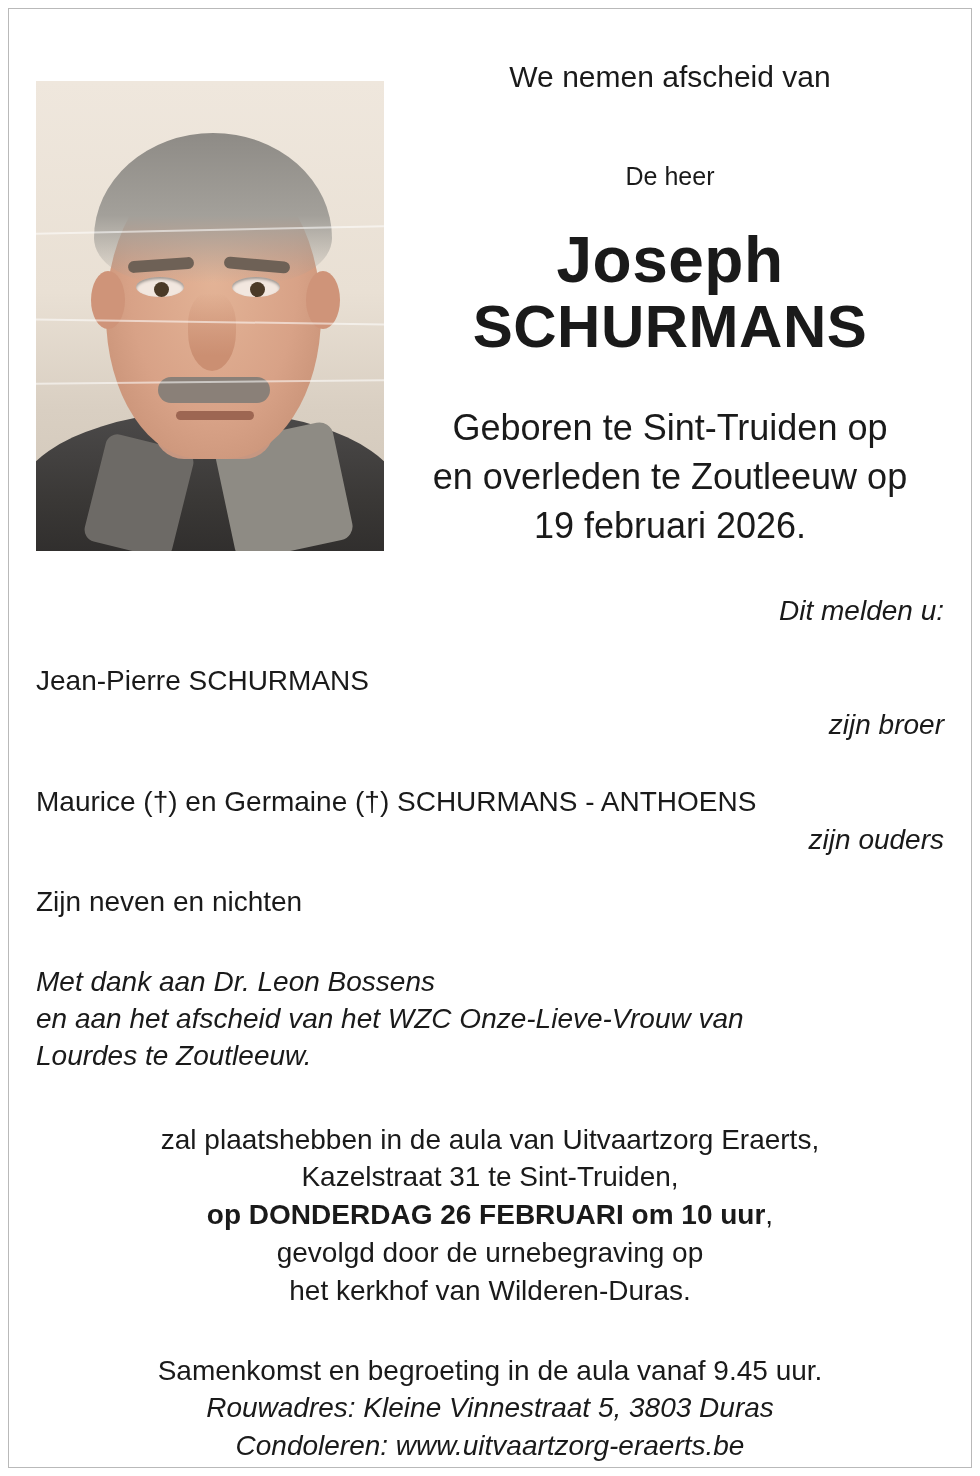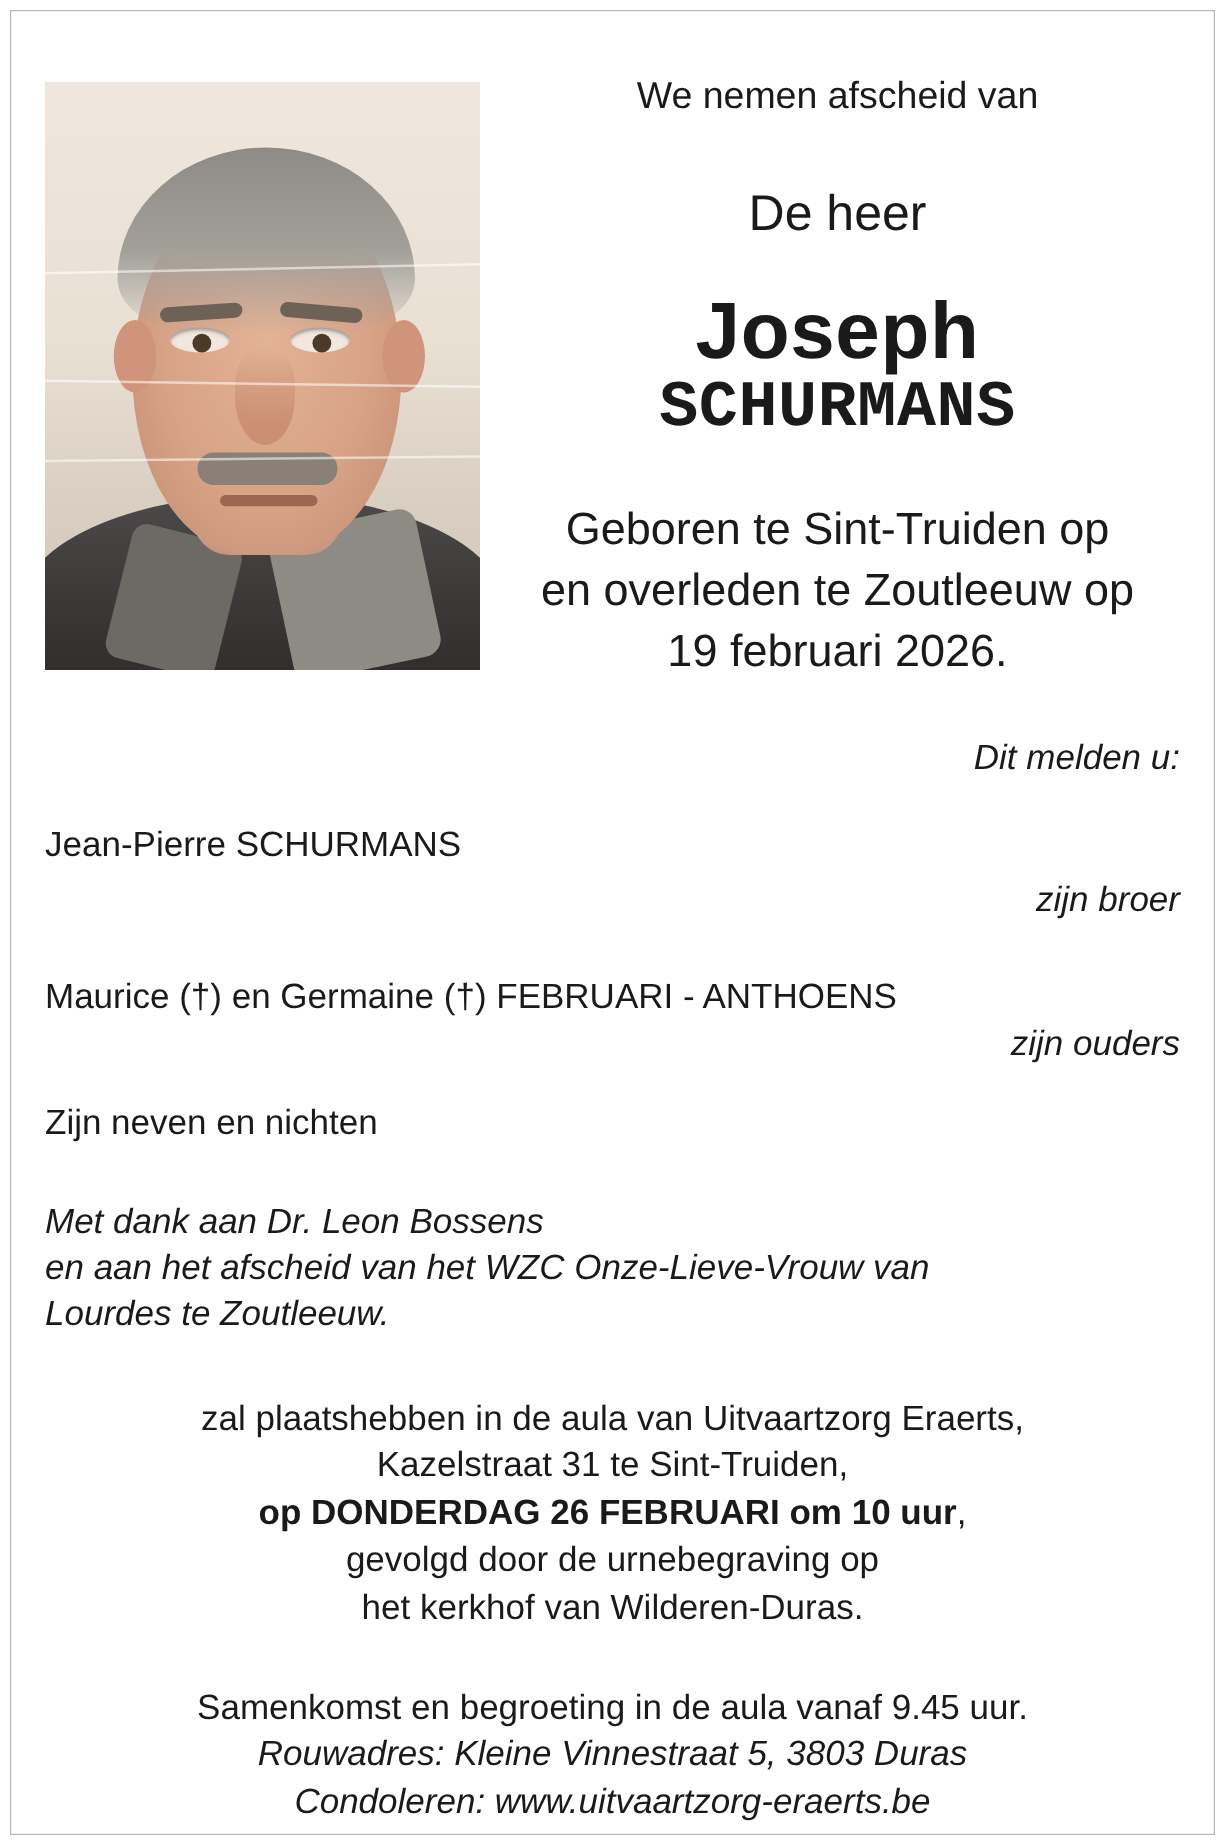--- a/index.html
+++ b/index.html
@@ -32,21 +32,21 @@
     position: absolute;
     left: 36px;
     top: 30px;
     right: 36px;
     bottom: 14px;
   }
 
   
   .top {
     display: flex;
-    align-items: center;
+    align-items: flex-end;
   }
   .photo-wrap {
     width: 348px;
     flex: 0 0 348px;
     padding-top: 27px;
   }
   .photo {
     width: 348px;
     height: 470px;
     position: relative;
@@ -209,37 +209,36 @@
     text-align: center;
     padding-left: 12px;
     padding-top: 0;
   }
   .line-intro {
     font-size: 30px;
     line-height: 1.25;
     margin-top: 28px;
   }
   .line-title {
-    font-size: 40px;
+    font-size: 25px;
     line-height: 1.25;
-    margin-top: 50px;
+    margin-top: 65px;
   }
   .name-first {
     font-size: 64px;
     font-weight: bold;
     letter-spacing: .5px;
     margin-top: 34px;
     line-height: 1.08;
   }
   .name-last {
-    font-size: 52px;
+    font-size: 60px;
     font-weight: bold;
     letter-spacing: .5px;
     line-height: 1.08;
-    font-family: Liberation Mono, monospace;
   }
   .birth-block {
     font-size: 36px;
     line-height: 1.36;
     margin-top: 44px;
   }
 
   
   .body {
     margin-top: 42px;
@@ -320,21 +319,21 @@
       </div>
     </div>
 
     <div class="body">
 
       <div class="announce-label italic left">Dit melden u:</div>
 
       <div class="rel-name left">Jean-Pierre SCHURMANS</div>
       <div class="rel-role italic right">zijn broer</div>
 
-      <div class="rel-name2 left">Maurice (†) en Germaine (†) FEBRUARI - ANTHOENS</div>
+      <div class="rel-name2 left">Maurice (†) en Germaine (†) SCHURMANS - ANTHOENS</div>
       <div class="rel-role2 italic right">zijn ouders</div>
 
       <div class="rel-name3 left">Zijn neven en nichten</div>
 
       <div class="thanks italic left">
         <div>Met dank aan Dr. Leon Bossens</div>
         <div>en aan het afscheid van het WZC Onze-Lieve-Vrouw van</div>
         <div>Lourdes te Zoutleeuw.</div>
       </div>
 

